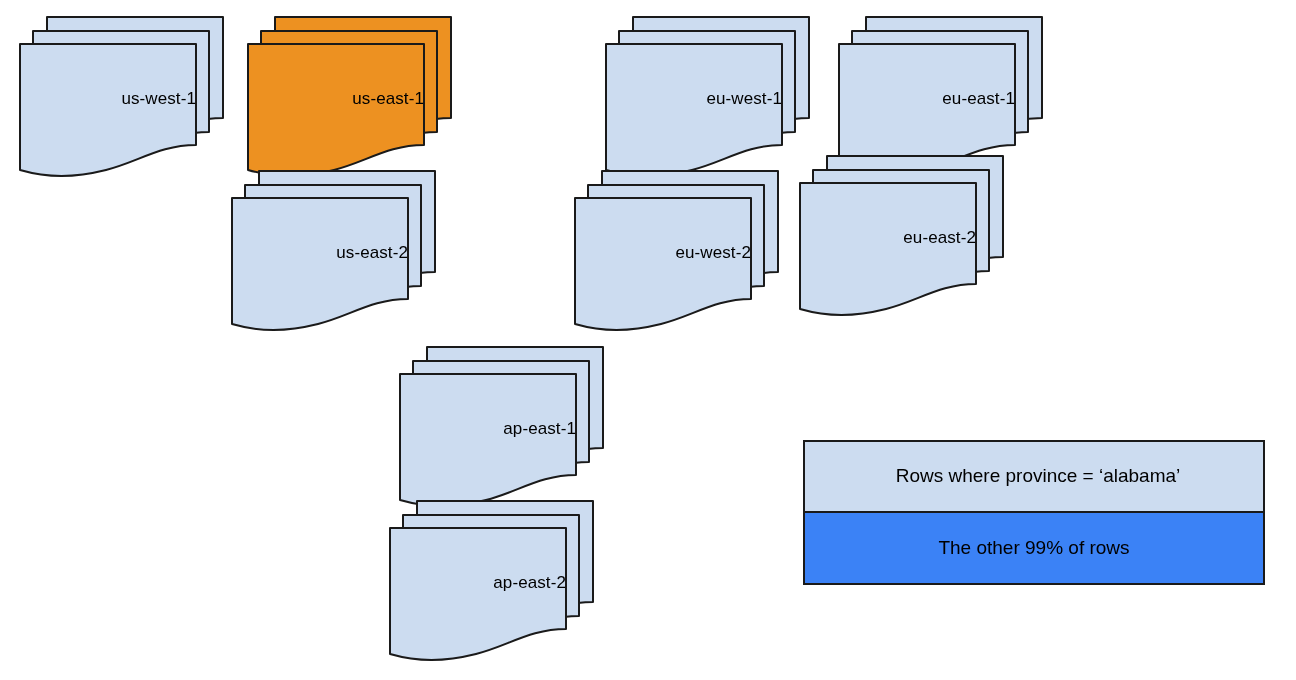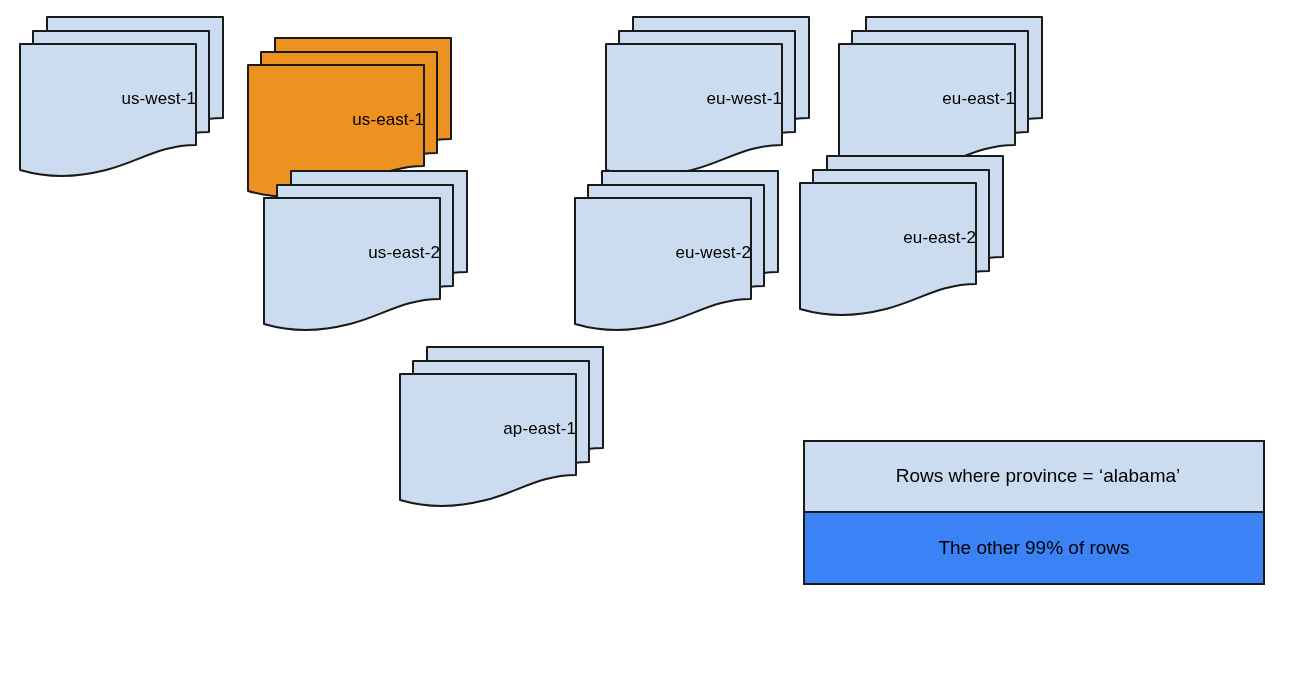--- a/index.html
+++ b/index.html
@@ -81,21 +81,21 @@
 
 <div id="canvas">
     <div class="doc-stack" style="left: 20px; top: 17px;">
       <svg viewBox="0 0 218 155" width="218" height="155">
         <path d="M0,0 L176,0 L176,101 C140,101 118,118 86,126 C54,134 28,134 0,126 Z" transform="translate(27,0)" fill="#ccdcf0" stroke="#1a1a1a" stroke-width="2" stroke-linejoin="round"></path>
         <path d="M0,0 L176,0 L176,101 C140,101 118,118 86,126 C54,134 28,134 0,126 Z" transform="translate(13,14)" fill="#ccdcf0" stroke="#1a1a1a" stroke-width="2" stroke-linejoin="round"></path>
         <path d="M0,0 L176,0 L176,101 C140,101 118,118 86,126 C54,134 28,134 0,126 Z" transform="translate(0,27)" fill="#ccdcf0" stroke="#1a1a1a" stroke-width="2" stroke-linejoin="round"></path>
       </svg>
       <div class="doc-label">us-west-1</div>
     </div>
-    <div class="doc-stack" style="left: 248px; top: 17px; margin-top: 21px;">
+    <div class="doc-stack" style="left: 248px; top: 17px;">
       <svg viewBox="0 0 218 155" width="218" height="155">
         <path d="M0,0 L176,0 L176,101 C140,101 118,118 86,126 C54,134 28,134 0,126 Z" transform="translate(27,0)" fill="#ed9121" stroke="#1a1a1a" stroke-width="2" stroke-linejoin="round"></path>
         <path d="M0,0 L176,0 L176,101 C140,101 118,118 86,126 C54,134 28,134 0,126 Z" transform="translate(13,14)" fill="#ed9121" stroke="#1a1a1a" stroke-width="2" stroke-linejoin="round"></path>
         <path d="M0,0 L176,0 L176,101 C140,101 118,118 86,126 C54,134 28,134 0,126 Z" transform="translate(0,27)" fill="#ed9121" stroke="#1a1a1a" stroke-width="2" stroke-linejoin="round"></path>
       </svg>
       <div class="doc-label">us-east-1</div>
     </div>
     <div class="doc-stack" style="left: 606px; top: 17px;">
       <svg viewBox="0 0 218 155" width="218" height="155">
         <path d="M0,0 L176,0 L176,101 C140,101 118,118 86,126 C54,134 28,134 0,126 Z" transform="translate(27,0)" fill="#ccdcf0" stroke="#1a1a1a" stroke-width="2" stroke-linejoin="round"></path>
@@ -105,21 +105,21 @@
       <div class="doc-label">eu-west-1</div>
     </div>
     <div class="doc-stack" style="left: 800px; top: 17px; margin-left: 39px;">
       <svg viewBox="0 0 218 155" width="218" height="155">
         <path d="M0,0 L176,0 L176,101 C140,101 118,118 86,126 C54,134 28,134 0,126 Z" transform="translate(27,0)" fill="#ccdcf0" stroke="#1a1a1a" stroke-width="2" stroke-linejoin="round"></path>
         <path d="M0,0 L176,0 L176,101 C140,101 118,118 86,126 C54,134 28,134 0,126 Z" transform="translate(13,14)" fill="#ccdcf0" stroke="#1a1a1a" stroke-width="2" stroke-linejoin="round"></path>
         <path d="M0,0 L176,0 L176,101 C140,101 118,118 86,126 C54,134 28,134 0,126 Z" transform="translate(0,27)" fill="#ccdcf0" stroke="#1a1a1a" stroke-width="2" stroke-linejoin="round"></path>
       </svg>
       <div class="doc-label">eu-east-1</div>
     </div>
-    <div class="doc-stack" style="left: 264px; top: 171px; padding-left: 36px;">
+    <div class="doc-stack" style="left: 232px; top: 171px; padding-left: 36px;">
       <svg viewBox="0 0 218 155" width="218" height="155">
         <path d="M0,0 L176,0 L176,101 C140,101 118,118 86,126 C54,134 28,134 0,126 Z" transform="translate(27,0)" fill="#ccdcf0" stroke="#1a1a1a" stroke-width="2" stroke-linejoin="round"></path>
         <path d="M0,0 L176,0 L176,101 C140,101 118,118 86,126 C54,134 28,134 0,126 Z" transform="translate(13,14)" fill="#ccdcf0" stroke="#1a1a1a" stroke-width="2" stroke-linejoin="round"></path>
         <path d="M0,0 L176,0 L176,101 C140,101 118,118 86,126 C54,134 28,134 0,126 Z" transform="translate(0,27)" fill="#ccdcf0" stroke="#1a1a1a" stroke-width="2" stroke-linejoin="round"></path>
       </svg>
       <div class="doc-label">us-east-2</div>
     </div>
     <div class="doc-stack" style="left: 575px; top: 171px;">
       <svg viewBox="0 0 218 155" width="218" height="155">
         <path d="M0,0 L176,0 L176,101 C140,101 118,118 86,126 C54,134 28,134 0,126 Z" transform="translate(27,0)" fill="#ccdcf0" stroke="#1a1a1a" stroke-width="2" stroke-linejoin="round"></path>
@@ -137,20 +137,28 @@
       <div class="doc-label">eu-east-2</div>
     </div>
     <div class="doc-stack" style="left: 400px; top: 347px;">
       <svg viewBox="0 0 218 155" width="218" height="155">
         <path d="M0,0 L176,0 L176,101 C140,101 118,118 86,126 C54,134 28,134 0,126 Z" transform="translate(27,0)" fill="#ccdcf0" stroke="#1a1a1a" stroke-width="2" stroke-linejoin="round"></path>
         <path d="M0,0 L176,0 L176,101 C140,101 118,118 86,126 C54,134 28,134 0,126 Z" transform="translate(13,14)" fill="#ccdcf0" stroke="#1a1a1a" stroke-width="2" stroke-linejoin="round"></path>
         <path d="M0,0 L176,0 L176,101 C140,101 118,118 86,126 C54,134 28,134 0,126 Z" transform="translate(0,27)" fill="#ccdcf0" stroke="#1a1a1a" stroke-width="2" stroke-linejoin="round"></path>
       </svg>
       <div class="doc-label">ap-east-1</div>
     </div>
+    <div class="doc-stack" style="left: 390px; top: 501px;">
+      <svg viewBox="0 0 218 155" width="218" height="155">
+        <path d="M0,0 L176,0 L176,101 C140,101 118,118 86,126 C54,134 28,134 0,126 Z" transform="translate(27,0)" fill="#ccdcf0" stroke="#1a1a1a" stroke-width="2" stroke-linejoin="round"></path>
+        <path d="M0,0 L176,0 L176,101 C140,101 118,118 86,126 C54,134 28,134 0,126 Z" transform="translate(13,14)" fill="#ccdcf0" stroke="#1a1a1a" stroke-width="2" stroke-linejoin="round"></path>
+        <path d="M0,0 L176,0 L176,101 C140,101 118,118 86,126 C54,134 28,134 0,126 Z" transform="translate(0,27)" fill="#ccdcf0" stroke="#1a1a1a" stroke-width="2" stroke-linejoin="round"></path>
+      </svg>
+      <div class="doc-label">ap-east-2</div>
+    </div>
     <div class="legend">
       <div class="legend-row top" style="background: rgb(204, 220, 240);">
         <span>Rows where province = ‘alabama’</span>
       </div>
       <div class="legend-row" style="background: #3b82f6;">
         <span>The other 99% of rows</span>
       </div>
     </div>
   </div>
 

